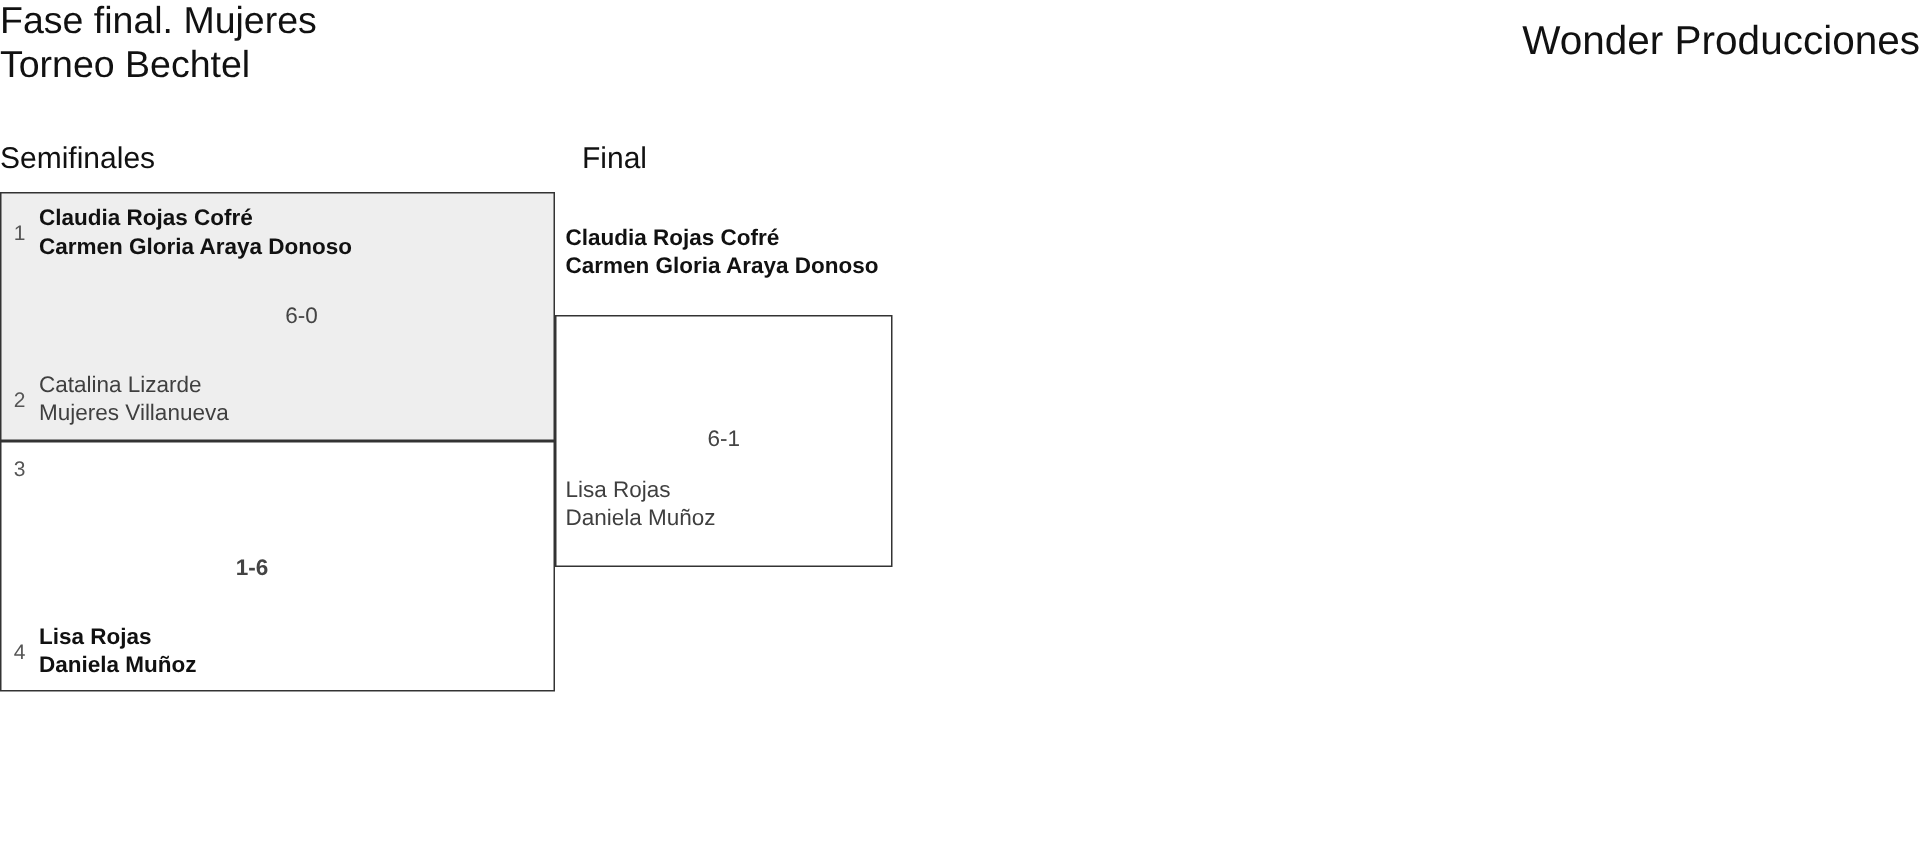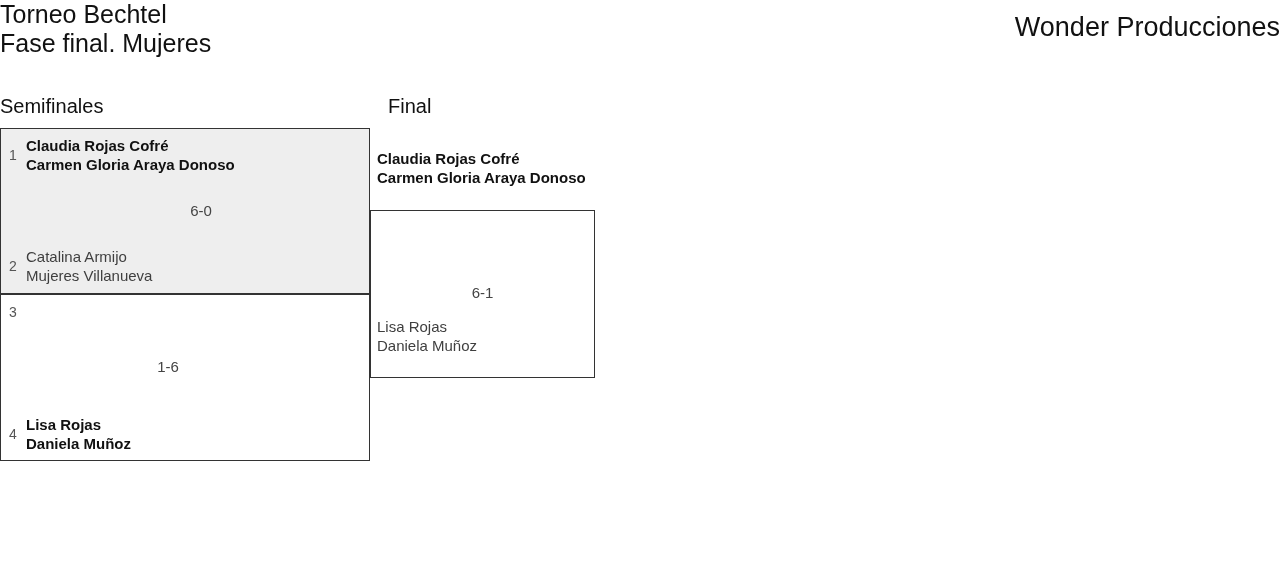--- a/index.html
+++ b/index.html
@@ -118,42 +118,42 @@
   .score {
     position: absolute;
     font-size: 15px;
     line-height: 18px;
     color: #444444;
     font-weight: 400;
     text-align: center;
     white-space: nowrap;
   }
   .score-sf1   { left: 0px;   top: 202px; width: 402px; }
-  .score-sf2   { left: 0px;   top: 358px; width: 336px; }
+  .score-sf2   { left: 0px;   top: 370px; width: 336px; font-weight: bold; }
   .score-final { left: 370px; top: 244px; width: 225px; margin-top: 40px; }
 
   
   .final-team {
     position: absolute;
     font-size: 15px;
     line-height: 19px;
     white-space: nowrap;
   }
   .final-team .nm { display: block; }
   .final-team.winner { font-weight: 700; color: #111111; }
   .final-team.loser  { font-weight: 400; color: #3f3f3f; }
   .final-top    { left: 377px; top: 149px; }
   .final-bottom { left: 377px; top: 317px; }
 </style>
 </head>
 <body>
 
 <div class="tournament-title">
+  <span class="title-line">Fase final. Mujeres</span>
   <span class="title-line">Torneo Bechtel</span>
-  <span class="title-line">Fase final. Mujeres</span>
 </div>
 
 <div class="org-name">Wonder Producciones</div>
 
 <div class="round-header semis">Semifinales</div>
 <div class="round-header final">Final</div>
 
 <div class="bracket">
 
   <div class="match-box match-sf1"></div>
@@ -164,21 +164,21 @@
       <span class="nm">Claudia Rojas Cofré</span>
       <span class="nm">Carmen Gloria Araya Donoso</span>
     </span>
   </div>
 
   <div class="score score-sf1">6-0</div>
 
   <div class="team loser sf1-bottom">
     <span class="seed">2</span>
     <span class="team-names">
-      <span class="nm">Catalina Armijo</span>
+      <span class="nm">Catalina Lizarde</span>
       <span class="nm">Mujeres Villanueva</span>
     </span>
   </div>
 
   <div class="match-box match-sf2"></div>
 
   <div class="team loser sf2-top">
     <span class="seed">3</span>
   </div>
 

